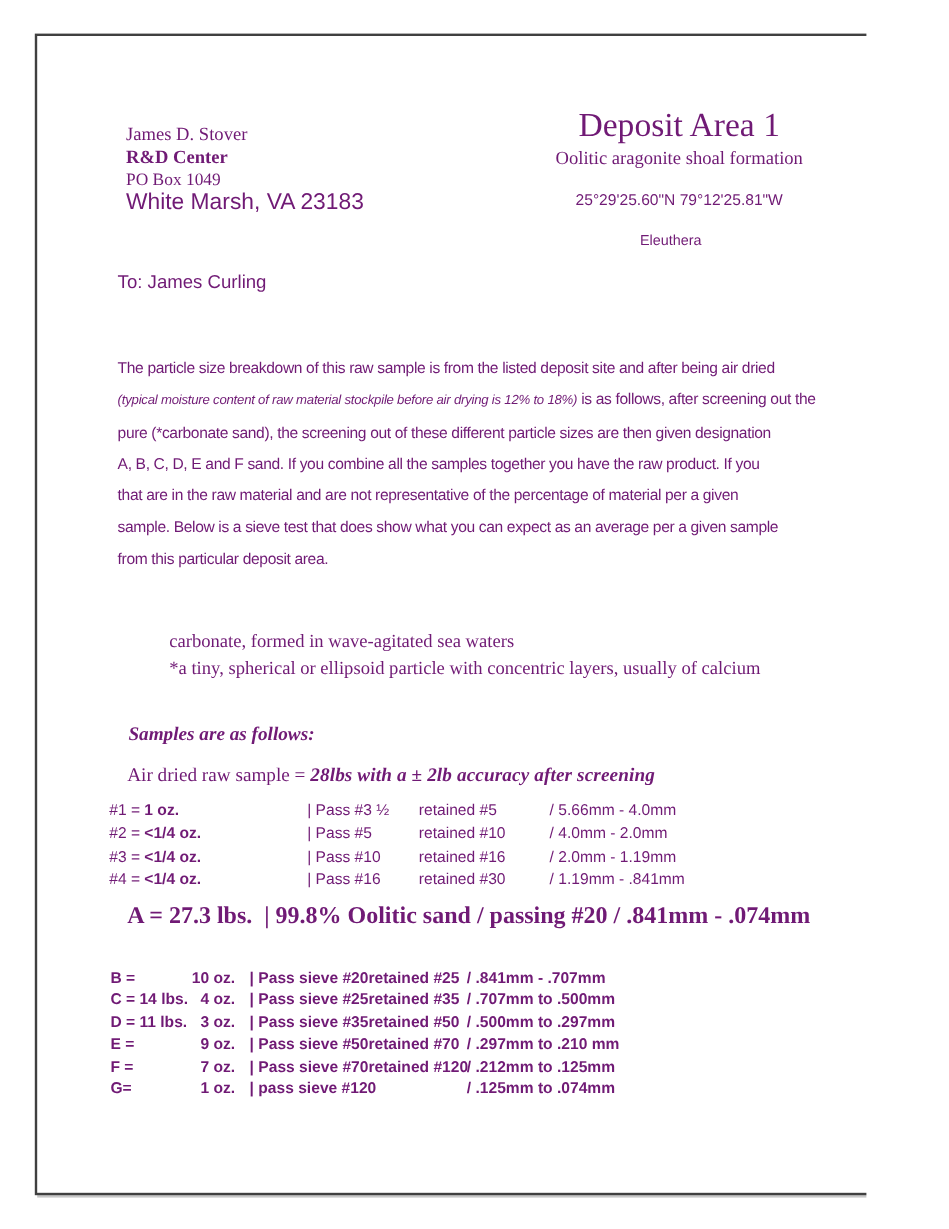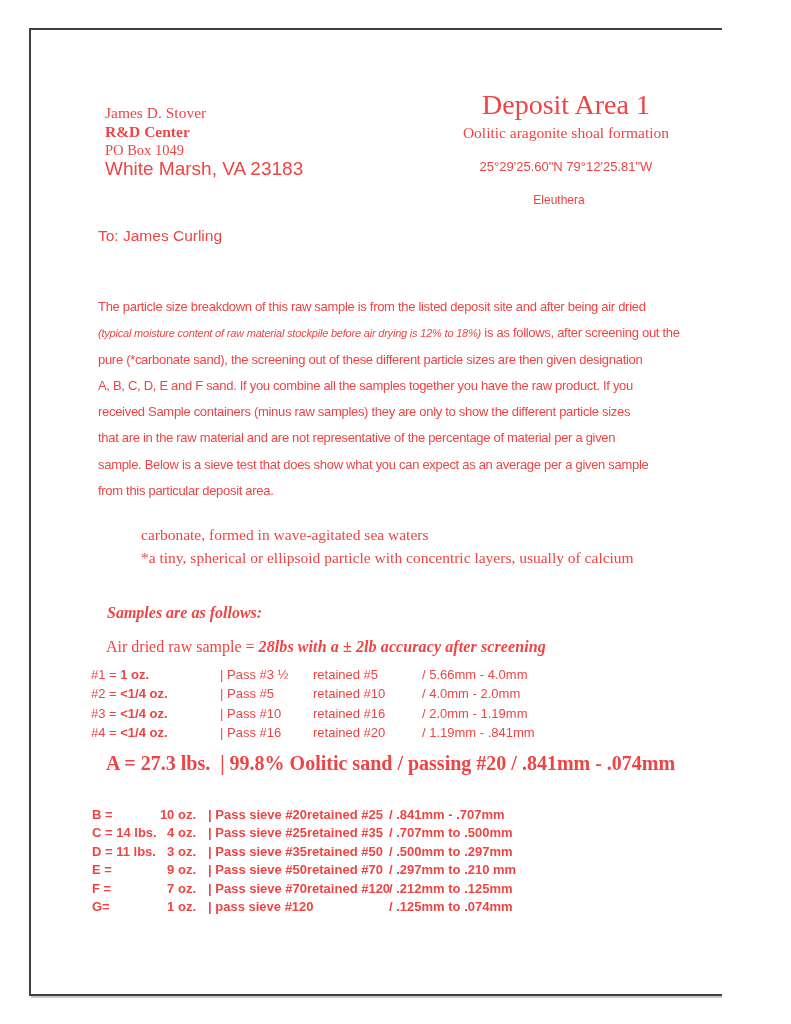--- a/index.html
+++ b/index.html
@@ -1,16 +1,16 @@
 <!DOCTYPE html>
 <html><head>
 <meta charset="utf-8">
 <style>
   html,body{margin:0;padding:0;background:#ffffff;}
-  .page{position:relative;width:722px;height:1024px;background:#ffffff;color:#ef4444;overflow:hidden;}
+  .page{position:relative;width:722px;height:1024px;background:#ffffff;color:#701a75;overflow:hidden;}
   .frame{position:absolute;left:29px;top:28px;width:733px;height:968px;box-sizing:border-box;
          border:2px solid #404040;box-shadow:2px 2px 0 rgba(0,0,0,0.22);}
   .serif{font-family:"Liberation Serif","DejaVu Serif",serif;}
   .sans{font-family:"Liberation Sans","DejaVu Sans",sans-serif;}
 
   .sender{position:absolute;left:105px;top:103px;line-height:19px;}
   .sender .name{font-size:15.5px;}
   .sender .org{font-size:15.5px;font-weight:bold;}
   .sender .po{font-size:14.5px;}
   .sender .city{font-size:19px;line-height:18px;}
@@ -30,21 +30,21 @@
   .footnote{position:absolute;left:141px;top:524px;font-size:15.5px;line-height:22.5px;}
 
   .samples-heading{position:absolute;left:107px;top:604px;font-size:16px;font-weight:bold;font-style:italic;}
 
   .raw-sample{position:absolute;left:106px;top:638px;font-size:16px;}
   .raw-sample b{letter-spacing:0.1px;font-style:italic;}
 
   .screen-table{position:absolute;left:91px;top:665px;font-size:13px;line-height:19.4px;}
   .screen-table .row{display:flex;white-space:pre;gap:20px;}
   .screen-table .c-code{width:109px;}
-  .screen-table .c-pass{width:73px;}
+  .screen-table .c-pass{width:73px;margin-left:36px;}
   .screen-table .c-ret{width:89px;}
 
   .a-line{position:absolute;left:106px;top:752px;font-size:20px;font-weight:bold;white-space:pre;}
 
   .grade-table{position:absolute;left:92px;top:806px;font-size:13px;font-weight:bold;line-height:18.4px;}
   .grade-table .row{display:flex;white-space:pre;}
   .grade-table .c-label{width:104px;display:flex;justify-content:space-between;margin-right:12px;}
   .grade-table .c-pass{width:99px;}
   .grade-table .c-ret{width:82px;}
 </style>
@@ -73,21 +73,20 @@
   <div class="intro sans">
     <div class="pline">The particle size breakdown of this raw sample is from the listed deposit site and after being air dried</div>
     <div class="pline"><span class="small-italic">(typical moisture content of raw material stockpile before air drying is 12% to 18%)</span><span> is as follows, after screening out the</span></div>
     <div>
 
 
         <div class="pline">pure (*carbonate sand), the screening out of these different particle sizes are then given designation</div>
 
         <div class="pline">A, B, C, D, E and F sand. If you combine all the samples together you have the raw product. If you</div>
 
-        <div class="pline">received Sample containers (minus raw samples) they are only to show the different particle sizes</div>
 
         <div class="pline">that are in the raw material and are not representative of the percentage of material per a given</div>
 
         <div class="pline">sample. Below is a sieve test that does show what you can expect as an average per a given sample</div>
 
         <div class="pline">from this particular deposit area.</div>
       </div>
   </div>
 
   <div class="footnote serif">
@@ -118,21 +117,21 @@
       <div class="row">
         <span class="c-code"><span>#3 = </span><b>&lt;1/4 oz.</b></span>
         <span class="c-pass">| Pass #10</span>
         <span class="c-ret">retained #16</span>
         <span class="c-range">/ 2.0mm - 1.19mm</span>
       </div>
 
       <div class="row">
         <span class="c-code"><span>#4 = </span><b>&lt;1/4 oz.</b></span>
         <span class="c-pass">| Pass #16</span>
-        <span class="c-ret">retained #20</span>
+        <span class="c-ret">retained #30</span>
         <span class="c-range">/ 1.19mm - .841mm</span>
       </div>
     </div>
 
   <div class="a-line serif">A = 27.3 lbs.  | 99.8% Oolitic sand / passing #20 / .841mm - .074mm</div>
 
   <div class="grade-table sans">
 
       <div class="row">
         <span class="c-label"><span>B =</span><span>10 oz.</span></span>

